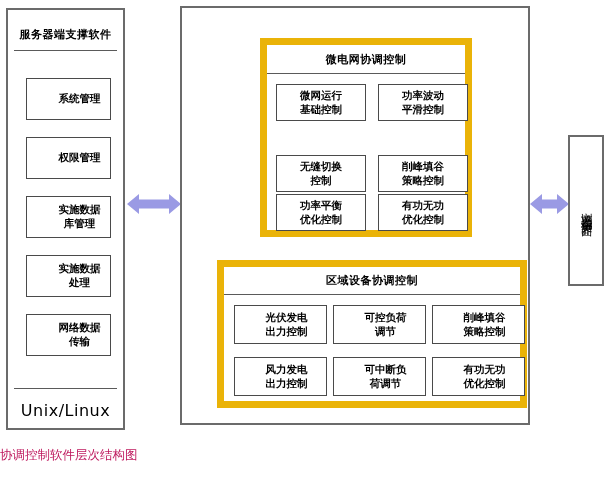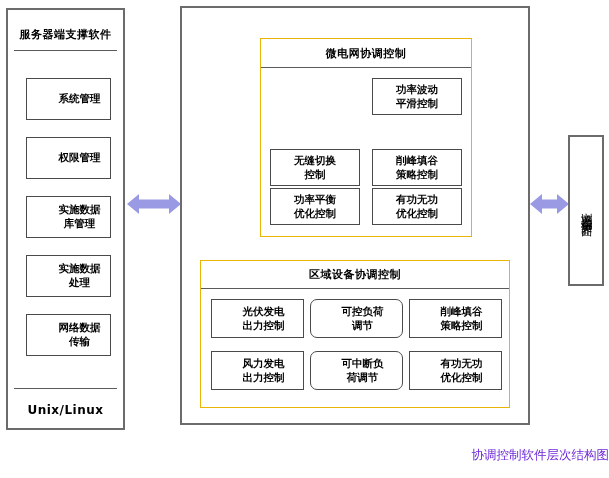--- a/index.html
+++ b/index.html
@@ -20,21 +20,21 @@
     position: absolute;
     left: 0; top: 0;
     width: 609px;
     height: 478px;
   }
 
   
   .box {
     position: absolute;
     box-sizing: border-box;
-    border: 1px solid #eab308;
+    border: 7px solid #eab308;
     background: #ffffff;
   }
   .panel {
     border: 2px solid #6b6b6b;
   }
 
   .hdr {
     position: absolute;
     left: 0;
     right: 0;
@@ -76,22 +76,22 @@
   }
   #left-title {
     top: 9px;
     height: 30px;
   }
   #left-div-top { left: 6px; right: 6px; top: 40px; }
   #left-div-bot { left: 6px; right: 6px; top: 378px; }
   #left-os {
     top: 380px;
     height: 40px;
-    font-weight: bold;
-    font-size: 12px;
+    font-weight: normal;
+    font-size: 16px;
   }
   .left-item {
     left: 18px;
     width: 85px;
     height: 42px;
     padding-left: 22px;
   }
 
   
   #center-panel {
@@ -122,37 +122,37 @@
     height: 37px;
   }
   .mc-col1 { left: 9px; }
   .mc-col2 { left: 111px; }
   .mc-row1 { top: 39px; }
   .mc-row2 { top: 94px; margin-top: 16px; }
   .mc-row3 { top: 149px; }
 
   
   #area-group {
-    left: 18px;
+    left: 35px;
     top: 252px;
     width: 310px;
     height: 148px;
   }
   #area-title {
     top: 0px;
     height: 27px;
   }
   #area-div { left: 0; right: 0; top: 27px; }
   .area-leaf {
     width: 93px;
     height: 39px;
     padding-left: 12px;
   }
   .ac-col1 { left: 10px; }
-  .ac-col2 { left: 109px; border-radius: 7px; }
+  .ac-col2 { left: 109px; }
   .ac-col3 { left: 208px; }
   .ac-row1 { top: 38px; }
   .ac-row2 { top: 90px; }
 
   
   #right-panel {
     left: 568px;
     top: 135px;
     width: 36px;
     height: 151px;
@@ -177,24 +177,24 @@
   }
   #arrow-left  { left: 127px; top: 191px; width: 54px; }
   #arrow-right { left: 530px; top: 191px; width: 39px; }
 
   
   #caption {
     position: absolute;
     left: 0;
     right: 0;
     top: 447px;
-    text-align: right;
+    text-align: left;
     font-size: 12.5px;
     font-family: "DejaVu Serif", "Liberation Serif", serif;
-    color: #6d28d9;
+    color: #be185d;
   }
 </style>
 </head>
 <body>
 
 <div class="canvas">
 
   <div class="box panel" id="left-panel">
     <div class="hdr" id="left-title">服务器端支撑软件</div>
     <div class="divider" id="left-div-top"></div>
@@ -217,20 +217,22 @@
       <path d="M0 13 L12 3 L12 8.5 L42 8.5 L42 3 L54 13 L42 23 L42 17.5 L12 17.5 L12 23 Z" fill="#9a9ae4"></path>
     </svg>
   </div>
 
   <div class="box panel" id="center-panel">
 
     <div class="box" id="micro-group">
       <div class="hdr" id="micro-title">微电网协调控制</div>
       <div class="divider" id="micro-div"></div>
 
+      <div class="leaf micro-leaf mc-col1 mc-row1">微网运行
+基础控制</div>
       <div class="leaf micro-leaf mc-col2 mc-row1">功率波动
 平滑控制</div>
       <div class="leaf micro-leaf mc-col1 mc-row2">无缝切换
 控制</div>
       <div class="leaf micro-leaf mc-col2 mc-row2">削峰填谷
 策略控制</div>
       <div class="leaf micro-leaf mc-col1 mc-row3">功率平衡
 优化控制</div>
       <div class="leaf micro-leaf mc-col2 mc-row3">有功无功
 优化控制</div>

